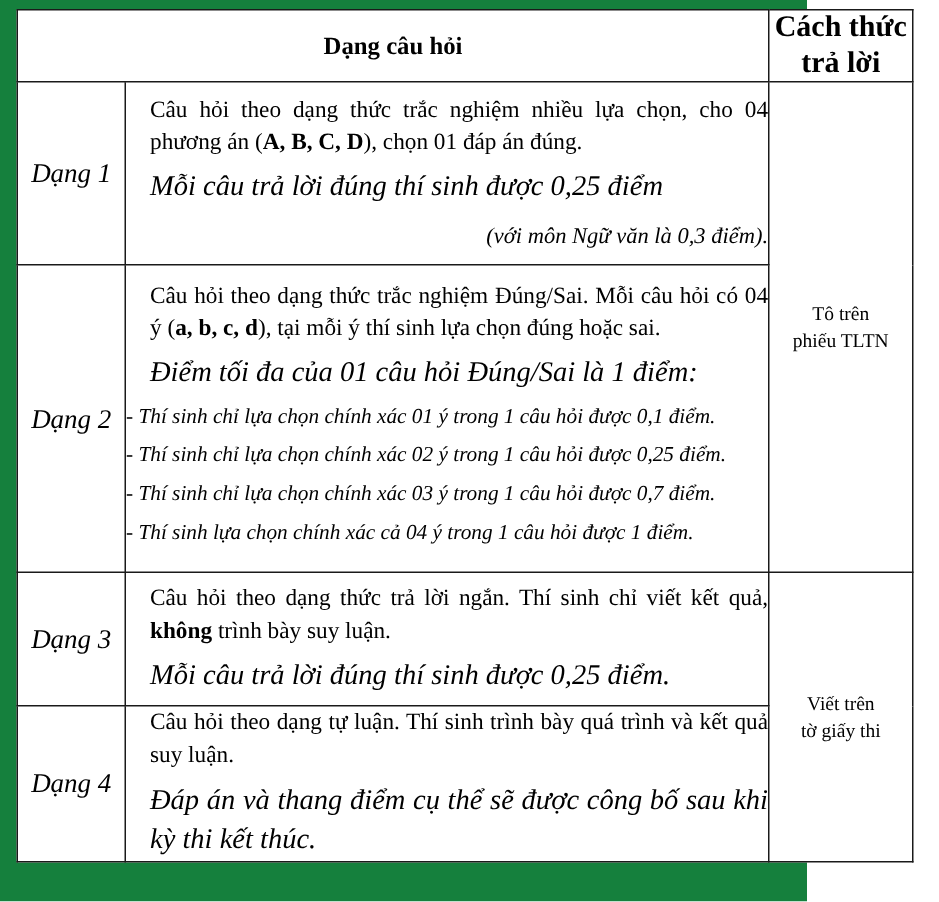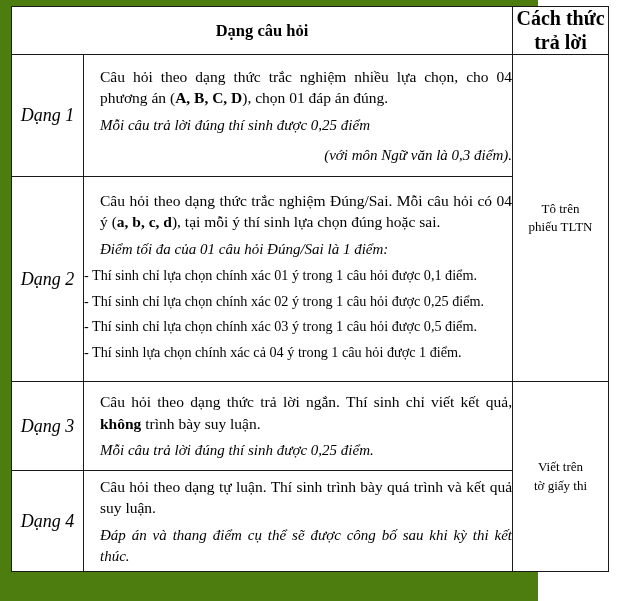--- a/index.html
+++ b/index.html
@@ -13,21 +13,21 @@
     position: relative;
     font-family: "Liberation Serif", "DejaVu Serif", serif;
     color: #000000;
     overflow: hidden;
   }
   .page {
     position: absolute;
     left: 0; top: 0;
     width: 538px;
     height: 601px;
-    background: #4d7c0f;
+    background: #15803d;
   }
   table.exam-table {
     position: absolute;
     left: 11px;
     top: 6px;
     width: 597px;
     border-collapse: collapse;
     table-layout: fixed;
     background: #fff;
   }
@@ -70,23 +70,24 @@
     vertical-align: top;
   }
   .body-cell p {
     margin: 0 0 6px 16px;
     text-align: justify;
     text-justify: inter-word;
   }
   .body-cell p:last-child { margin-bottom: 0; }
   .body-cell p.ital {
     font-style: italic;
-    font-size: 15px;
+    font-size: 19px;
   }
   .body-cell p.ital-sm {
+    font-style: italic;
     font-size: 14.2px;
     line-height: 1.32;
     margin: 0 0 7px 0;
     text-align: left;
   }
   .body-cell p.right {
     text-align: right;
     font-style: italic;
     font-size: 15px;
     margin-top: 9px;
@@ -144,21 +145,21 @@
         </td>
       </tr>
 
       <tr class="r2">
         <td class="type-cell">Dạng 2</td>
         <td class="body-cell">
           <p><span>Câu hỏi theo dạng thức trắc nghiệm Đúng/Sai. Mỗi câu hỏi có 04 ý (</span><b>a, b, c, d</b><span>), tại mỗi ý thí sinh lựa chọn đúng hoặc sai.</span></p>
           <p class="ital">Điểm tối đa của 01 câu hỏi Đúng/Sai là 1 điểm:</p>
           <p class="ital-sm">- Thí sinh chỉ lựa chọn chính xác 01 ý trong 1 câu hỏi được 0,1 điểm.</p>
           <p class="ital-sm">- Thí sinh chỉ lựa chọn chính xác 02 ý trong 1 câu hỏi được 0,25 điểm.</p>
-          <p class="ital-sm">- Thí sinh chỉ lựa chọn chính xác 03 ý trong 1 câu hỏi được 0,5 điểm.</p>
+          <p class="ital-sm">- Thí sinh chỉ lựa chọn chính xác 03 ý trong 1 câu hỏi được 0,7 điểm.</p>
           <p class="ital-sm">- Thí sinh lựa chọn chính xác cả 04 ý trong 1 câu hỏi được 1 điểm.</p>
         </td>
       </tr>
 
       <tr class="r3">
         <td class="type-cell">Dạng 3</td>
         <td class="body-cell">
           <p><span>Câu hỏi theo dạng thức trả lời ngắn. Thí sinh chỉ viết kết quả, </span><b>không</b><span> trình bày suy luận.</span></p>
           <p class="ital">Mỗi câu trả lời đúng thí sinh được 0,25 điểm.</p>
         </td>

